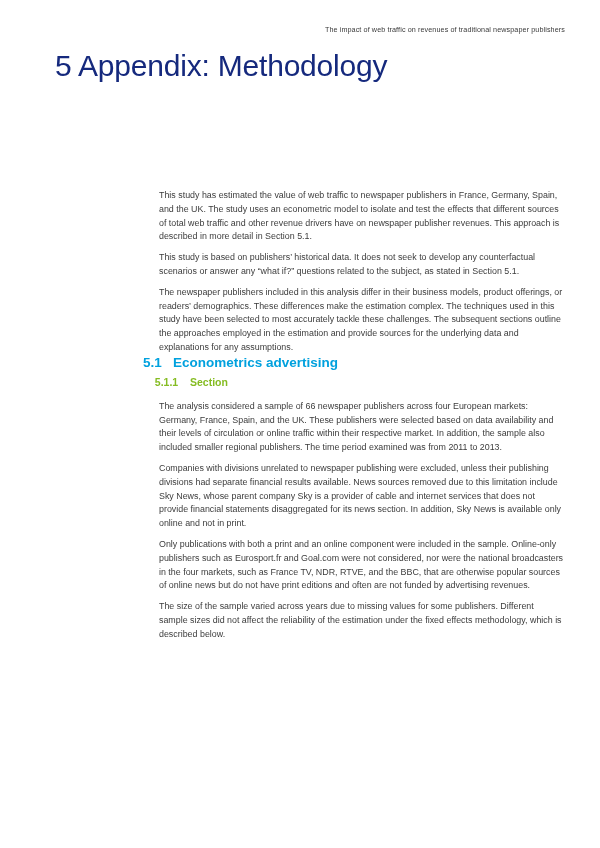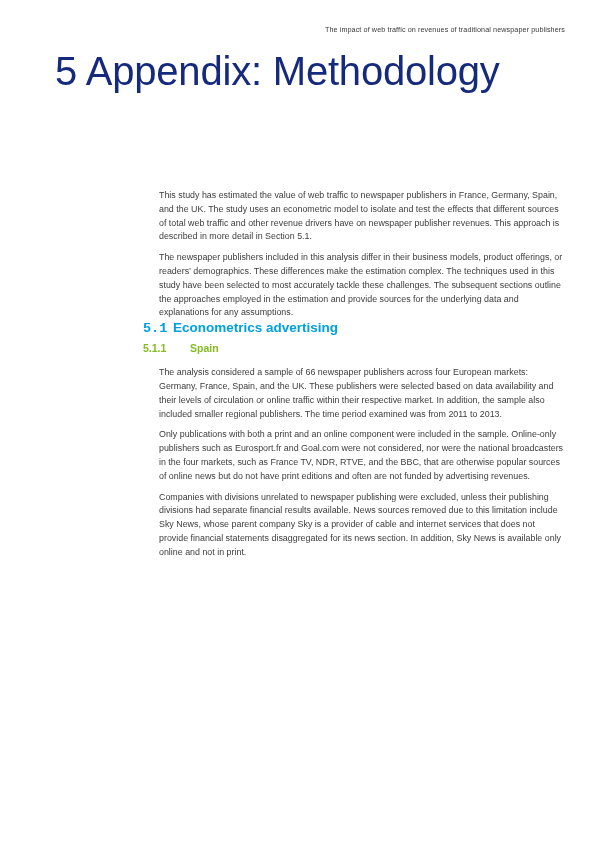--- a/index.html
+++ b/index.html
@@ -18,21 +18,21 @@
     right: 43px;
     font-size: 7.2px;
     color: #3a3a3a;
     letter-spacing: 0.1px;
   }
   .doc-title {
     position: absolute;
     top: 49px;
     left: 55px;
     margin: 0;
-    font-size: 40px;
+    font-size: 30px;
     font-weight: 400;
     color: #15297d;
     line-height: 1.1;
     letter-spacing: -0.2px;
   }
   .body-col {
     position: absolute;
     top: 189px;
     left: 143px;
     width: 450px;
@@ -48,33 +48,33 @@
     margin: -6px 0 6px 0;
     font-size: 13.5px;
     line-height: 14px;
     font-weight: 700;
     color: #00a1de;
     white-space: pre;
   }
   .section-heading .sec-num {
     display: inline-block;
     width: 30px;
-    font-family: Liberation Mono, monospace;
   }
   .subsection-heading {
     margin: 3px 0 11px 0;
     font-size: 10.5px;
     line-height: 13px;
     font-weight: 700;
     color: #85bc22;
     white-space: pre;
   }
   .subsection-heading .subsec-num {
     display: inline-block;
     width: 47px;
+    text-align: center;
   }
   .page-footer {
     position: absolute;
     top: 796px;
     right: 43px;
     font-size: 7px;
     color: #3a3a3a;
   }
 </style>
 </head>
@@ -85,42 +85,47 @@
   <div class="running-header">The impact of web traffic on revenues of traditional newspaper publishers</div>
 
   <h1 class="doc-title">5 Appendix: Methodology</h1>
 
   <div class="body-col">
 
     <p class="para">This study has estimated the value of web traffic to newspaper publishers in France, Germany, Spain,
 and the UK. The study uses an econometric model to isolate and test the effects that different sources
 of total web traffic and other revenue drivers have on newspaper publisher revenues. This approach is
 described in more detail in Section 5.1.</p>
+    <p class="para">This study is based on publishers’ historical data. It does not seek to develop any counterfactual
+scenarios or answer any “what if?” questions related to the subject, as stated in Section 5.1.</p>
     <p class="para">The newspaper publishers included in this analysis differ in their business models, product offerings, or
 readers’ demographics. These differences make the estimation complex. The techniques used in this
 study have been selected to most accurately tackle these challenges. The subsequent sections outline
 the approaches employed in the estimation and provide sources for the underlying data and
 explanations for any assumptions.</p>
 
     <h2 class="section-heading"><span class="sec-num">5.1</span><span>Econometrics advertising</span></h2>
 
 
-    <h3 class="subsection-heading"><span class="subsec-num">5.1.1</span><span>Spain</span></h3>
+    <h3 class="subsection-heading"><span class="subsec-num">5.1.1</span><span>Section</span></h3>
 
     <p class="para">The analysis considered a sample of 66 newspaper publishers across four European markets:
 Germany, France, Spain, and the UK. These publishers were selected based on data availability and
 their levels of circulation or online traffic within their respective market. In addition, the sample also
 included smaller regional publishers. The time period examined was from 2011 to 2013.</p>
-    <p class="para">Only publications with both a print and an online component were included in the sample. Online-only
-publishers such as Eurosport.fr and Goal.com were not considered, nor were the national broadcasters
-in the four markets, such as France TV, NDR, RTVE, and the BBC, that are otherwise popular sources
-of online news but do not have print editions and often are not funded by advertising revenues.</p>
     <p class="para">Companies with divisions unrelated to newspaper publishing were excluded, unless their publishing
 divisions had separate financial results available. News sources removed due to this limitation include
 Sky News, whose parent company Sky is a provider of cable and internet services that does not
 provide financial statements disaggregated for its news section. In addition, Sky News is available only
 online and not in print.</p>
+    <p class="para">Only publications with both a print and an online component were included in the sample. Online-only
+publishers such as Eurosport.fr and Goal.com were not considered, nor were the national broadcasters
+in the four markets, such as France TV, NDR, RTVE, and the BBC, that are otherwise popular sources
+of online news but do not have print editions and often are not funded by advertising revenues.</p>
+    <p class="para">The size of the sample varied across years due to missing values for some publishers. Different
+sample sizes did not affect the reliability of the estimation under the fixed effects methodology, which is
+described below.</p>
 
   </div>
 
   <div class="page-footer">Deloitte LLP. 18</div>
 
 </div>
 
 </body></html>

